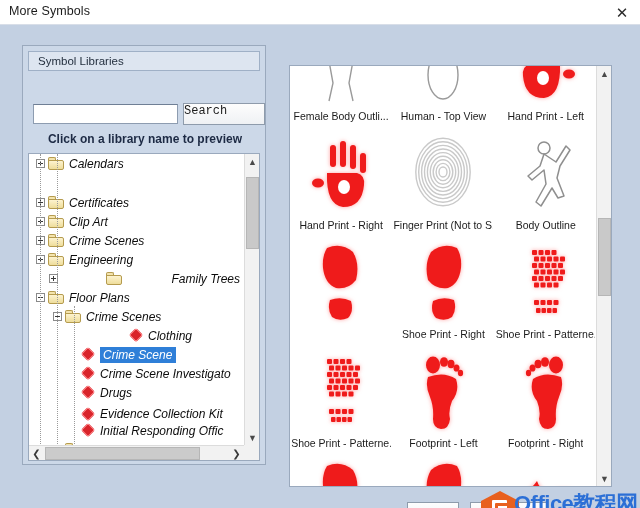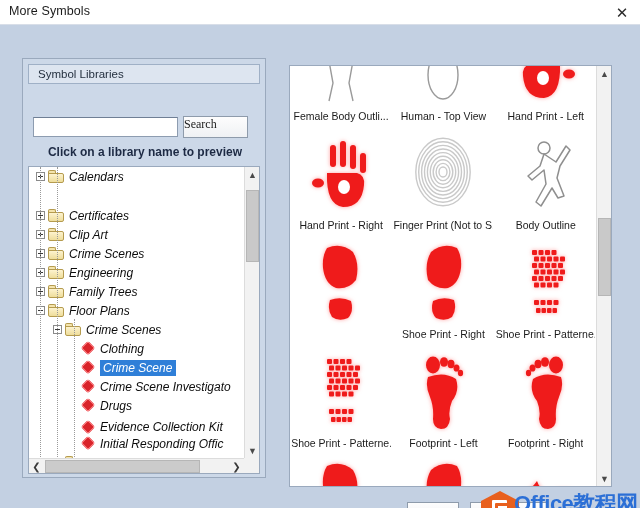--- a/index.html
+++ b/index.html
@@ -32,21 +32,21 @@
   }
 
   
   .dialog {
     position: absolute; left: 0; top: 25px; width: 640px; height: 483px;
     background: #c3d0e2;
   }
 
   
   .leftpane {
-    position: absolute; left: 22px; top: 33px;
+    position: absolute; left: 22px; top: 20px;
     width: 244px; height: 420px;
     background: #ccd8e8;
     border: 1px solid #9aa9bd;
   }
   .lp-header {
     position: absolute; left: 5px; top: 5px; width: 232px; height: 20px;
     background: #dde5f0;
     border: 1px solid #9fb0c6;
     font-size: 11.5px; color: #24303f;
     padding: 3px 0 0 9px;
@@ -57,26 +57,26 @@
     background: #ffffff;
     border: 1px solid #8d9cb0;
     border-top-color: #6f7f95;
     font-size: 11.5px; color: #1b1b1b;
     padding: 0 4px;
     font-family: "Liberation Sans", sans-serif;
     outline: none;
   }
   .search-btn {
     position: absolute; left: 160px; top: 57px;
-    width: 65px; height: 22px;
+    width: 82px; height: 22px;
     background: linear-gradient(#fdfdfd, #eff1f4);
     border: 1px solid #8e9bab;
     font-size: 12px; color: #1b1b1b;
     cursor: pointer;
-    font-family: Liberation Serif, serif;
+    font-family: Liberation Mono, monospace;
   }
   .lp-hint {
     position: absolute; left: 0; top: 86px; width: 244px;
     text-align: center;
     font-size: 12px; font-weight: bold; color: #1d2a44;
   }
 
   
   .treebox {
     position: absolute; left: 5px; top: 107px;
@@ -339,21 +339,21 @@
               <span class="tlabel">Crime Scenes</span>
             </div>
             <div class="tnode" style="padding-left: 7px;">
               <span class="expander plus"></span>
               <span class="folder">
                 <span class="ft"></span>
                 <span class="fb"></span>
               </span>
               <span class="tlabel">Engineering</span>
             </div>
-            <div class="tnode" style="padding-left: 7px;">
+            <div class="tnode" style="padding-left: 20px; justify-content: space-between;">
               <span class="expander plus"></span>
               <span class="folder">
                 <span class="ft"></span>
                 <span class="fb"></span>
               </span>
               <span class="tlabel">Family Trees</span>
             </div>
             <div class="tnode" style="padding-left: 7px;">
               <span class="expander"></span>
               <span class="folder">
@@ -363,21 +363,21 @@
               <span class="tlabel">Floor Plans</span>
             </div>
             <div class="tnode" style="padding-left: 24px;">
               <span class="expander"></span>
               <span class="folder">
                 <span class="ft"></span>
                 <span class="fb"></span>
               </span>
               <span class="tlabel">Crime Scenes</span>
             </div>
-            <div class="tnode" style="padding-left: 41px;">
+            <div class="tnode" style="padding-left: 41px; justify-content: center;">
               <span class="spacer9"></span>
               <span class="gem"></span>
               <span class="tlabel">Clothing</span>
             </div>
             <div class="tnode selected" style="padding-left: 41px;">
               <span class="spacer9"></span>
               <span class="gem"></span>
               <span class="tlabel">Crime Scene</span>
             </div>
             <div class="tnode" style="padding-left: 41px;">

